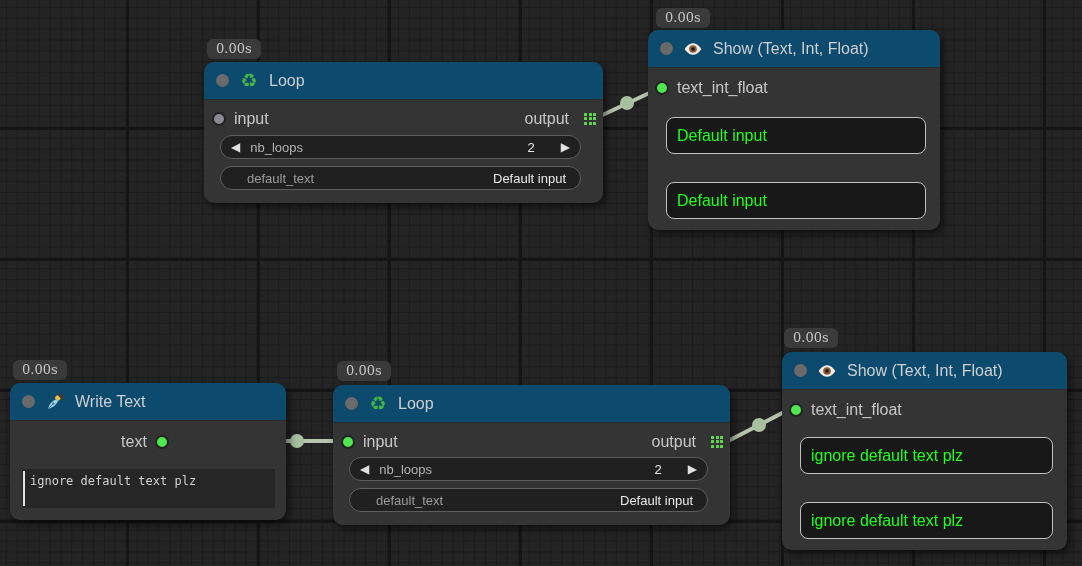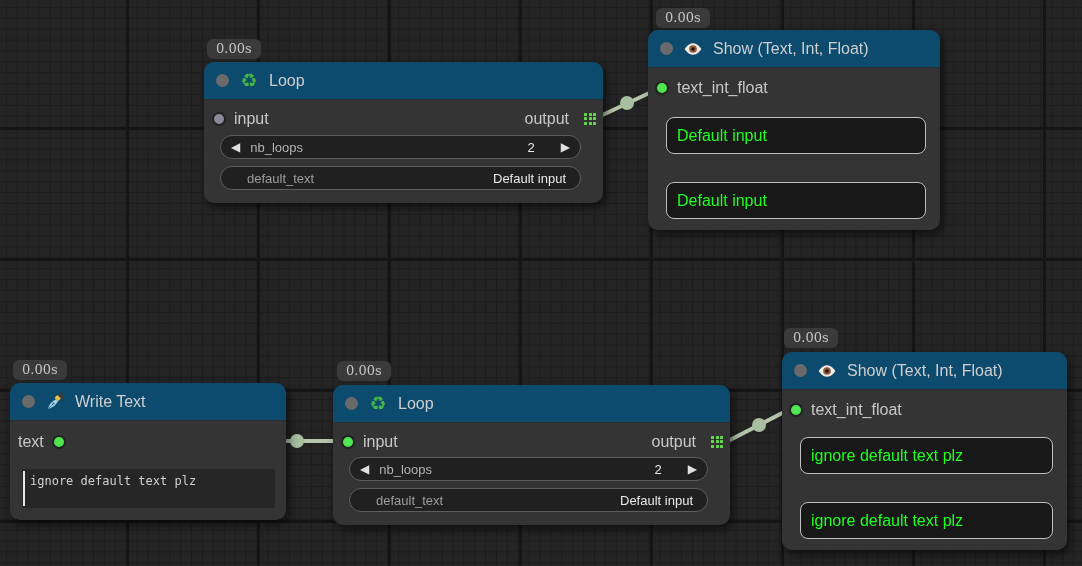--- a/index.html
+++ b/index.html
@@ -184,21 +184,21 @@
         <svg width="18" height="18" viewBox="0 0 20 20">
           <rect x="13" y="0.5" width="8" height="4.5" rx="1" transform="rotate(45 16 3)" fill="#3b3b42"></rect>
           <rect x="10" y="3.5" width="5.5" height="4.5" rx="0.8" transform="rotate(45 13 6)" fill="#f0c040"></rect>
           <path d="M2 18 C3.5 12.5 6.5 9.2 11 7 L13.3 9.3 C11 13.8 7.5 16.5 2 18 Z" fill="#9ed4ec"></path>
           <path d="M2 18 L8 12" stroke="#34677e" stroke-width="1"></path>
           <circle cx="8.3" cy="11.7" r="1.2" fill="#34677e"></circle>
         </svg>
       </span>
       <span>Write Text</span>
     </div>
-    <div class="slot-row" style="top:48px; justify-content:flex-start; padding-right:14px;">
+    <div class="slot-row" style="top:48px; justify-content:center; padding-right:14px;">
       <span class="slot-label">text</span>
       <span class="slot-dot dot-on"></span>
     </div>
     <div class="mini-textarea">
       <span class="text-cursor"></span>
       <span>ignore default text plz</span>
     </div>
   </div>
 
   <div class="node" style="left:333px; top:385px; width:397px; height:140px;">

